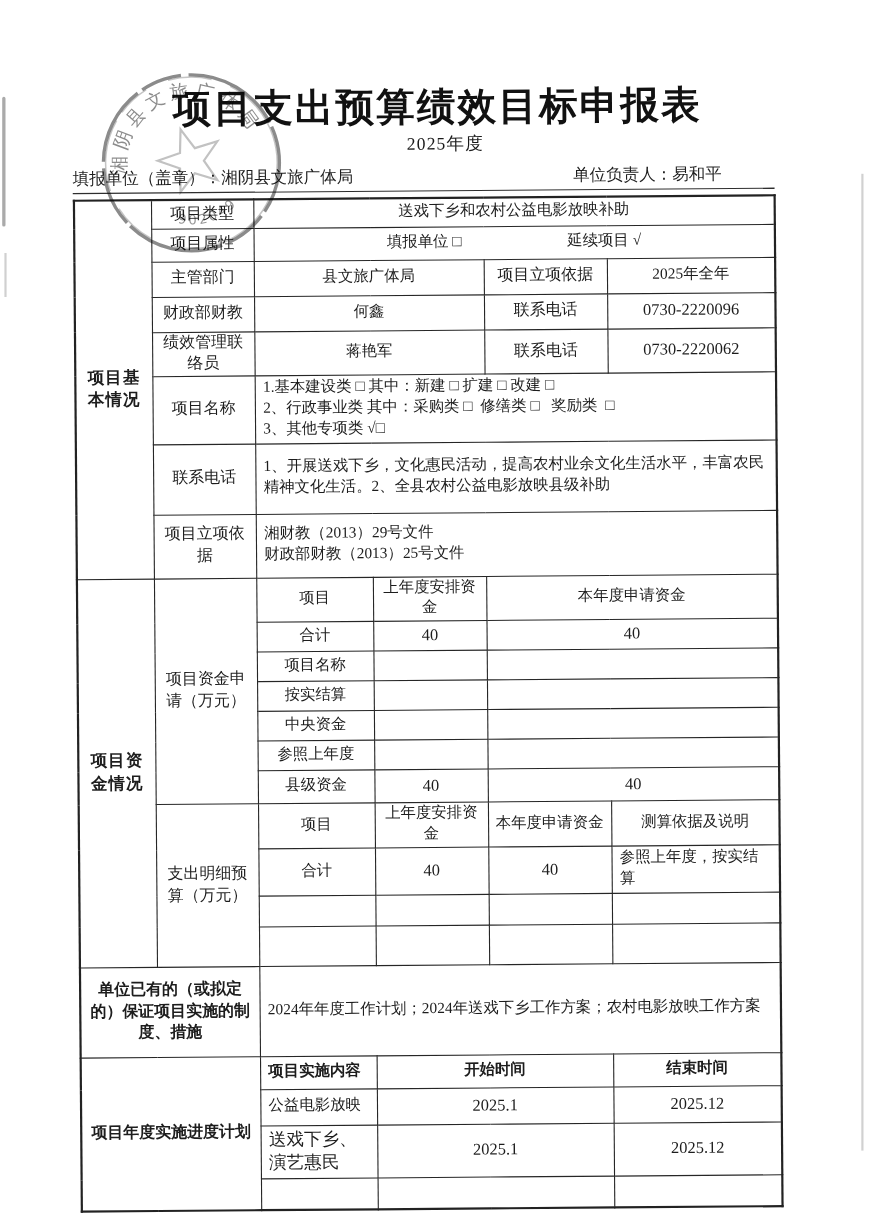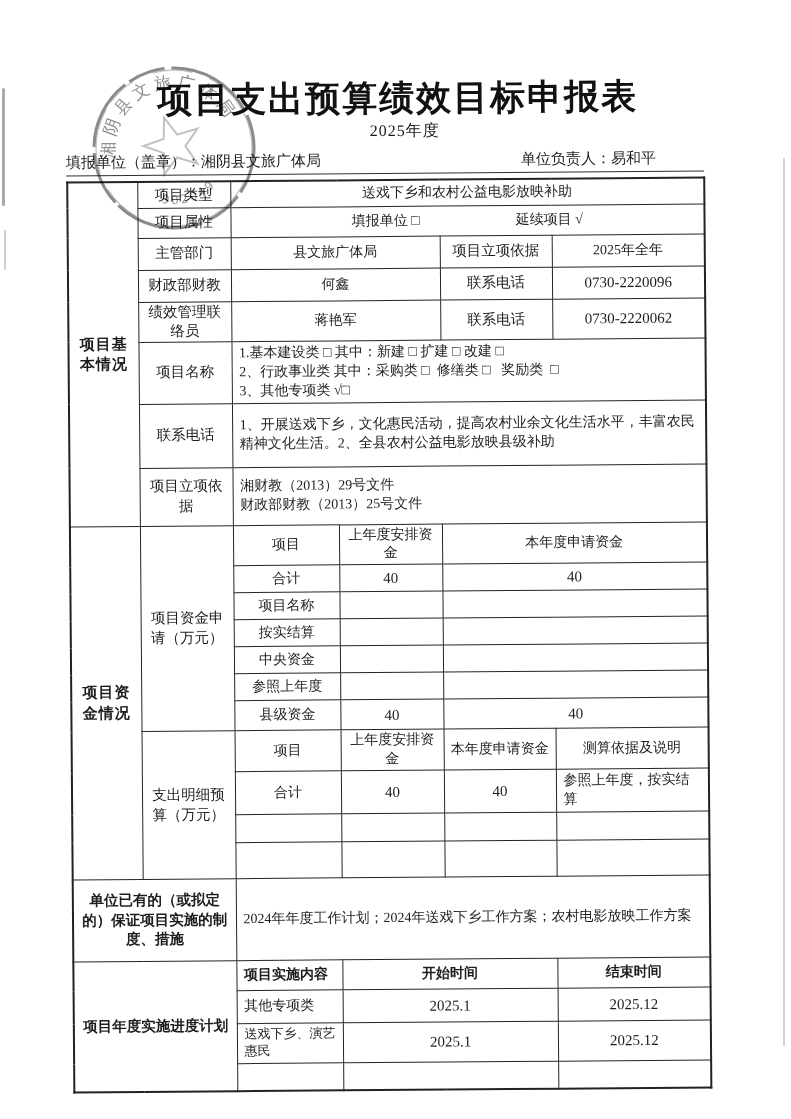--- a/index.html
+++ b/index.html
@@ -209,26 +209,26 @@
         <td colspan="4" class="left">2024年年度工作计划；2024年送戏下乡工作方案；农村电影放映工作方案</td>
       </tr>
 
       <tr style="height:30px">
         <td colspan="2" rowspan="4" class="sec" style="font-size:14.5px;letter-spacing:0;">项目年度实施进度计划</td>
         <td class="hdr-bold left">项目实施内容</td>
         <td colspan="2" class="hdr-bold">开始时间</td>
         <td class="hdr-bold">结束时间</td>
       </tr>
       <tr style="height:33px">
-        <td class="left">其他专项类</td>
+        <td class="left">公益电影放映</td>
         <td colspan="2" class="num">2025.1</td>
         <td class="num">2025.12</td>
       </tr>
       <tr style="height:33px">
-        <td class="left" style="font-size:13px;font-family:Liberation Mono, monospace;">送戏下乡、演艺惠民</td>
+        <td class="left" style="font-size:16px;">送戏下乡、演艺惠民</td>
         <td colspan="2" class="num">2025.1</td>
         <td class="num">2025.12</td>
       </tr>
       <tr style="height:28px">
         <td></td>
         <td colspan="2"></td>
         <td></td>
       </tr>
     </tbody>
   </table>

